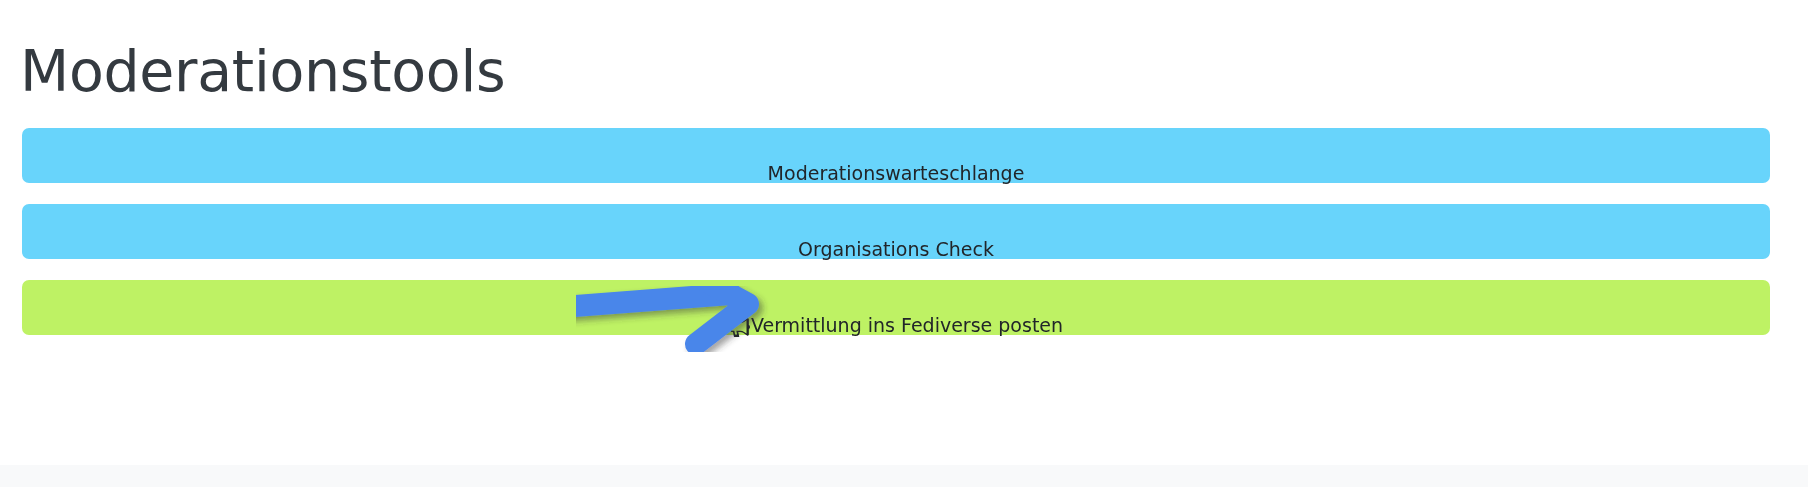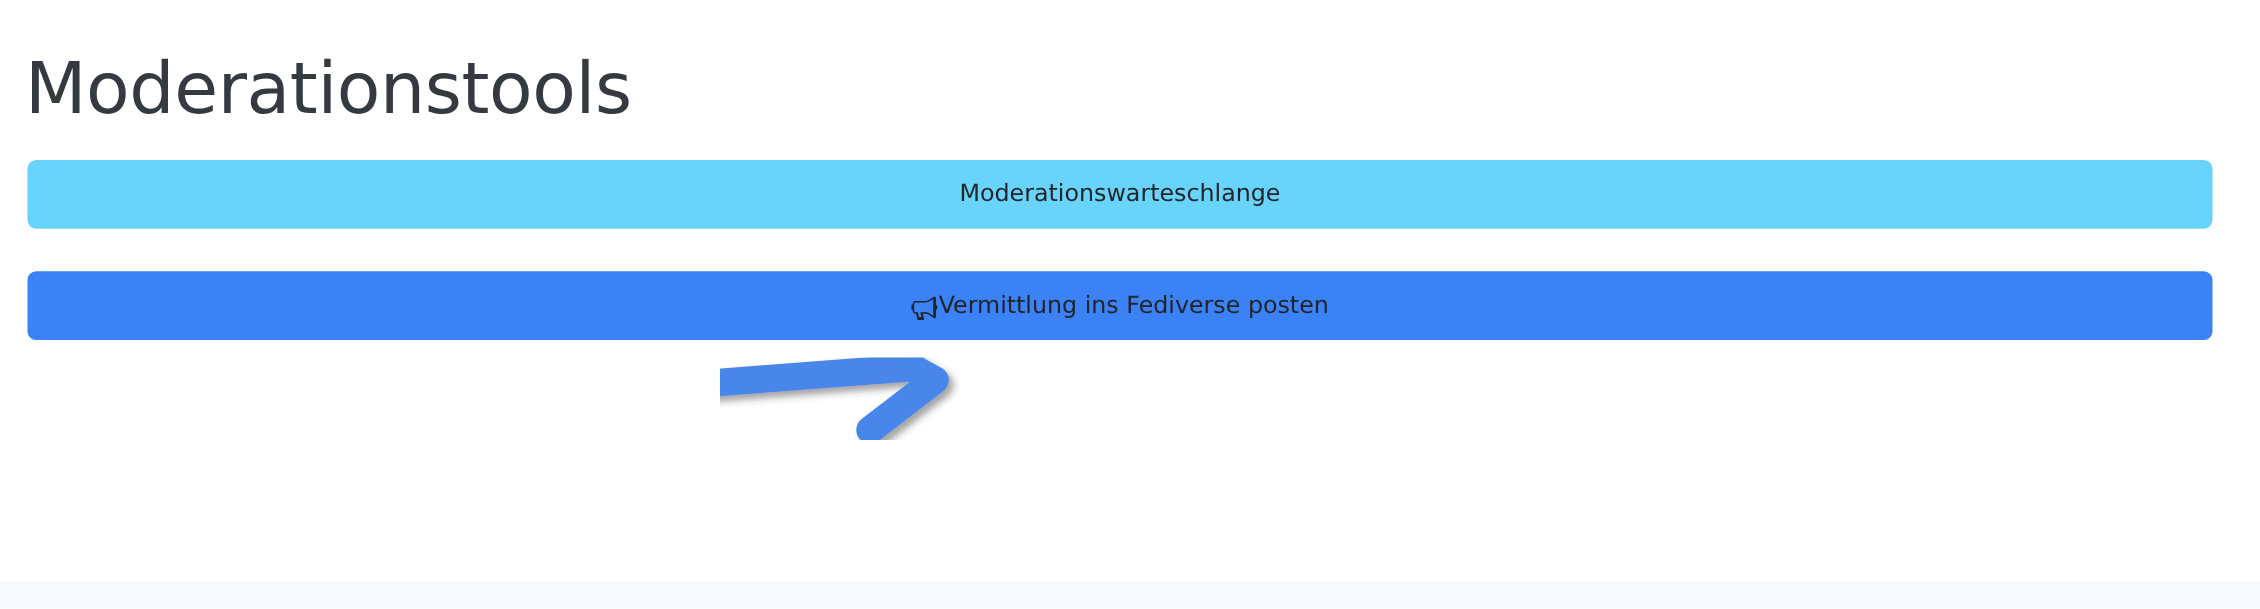--- a/index.html
+++ b/index.html
@@ -38,26 +38,26 @@
 
   .btn-stack {
     position: absolute;
     left: 22px;
     top: 128px;
     width: 1748px;
   }
 
   .btn {
     display: flex;
-    align-items: center;
+    align-items: flex-end;
     justify-content: center;
     box-sizing: border-box;
     width: 1748px;
     height: 55px;
-    margin-bottom: 34px;
+    margin-bottom: 21px;
     border: none;
     border-radius: 7px;
     font-family: "DejaVu Sans", "Liberation Sans", sans-serif;
     font-size: 19px;
     font-weight: 400;
     color: #212529;
     cursor: pointer;
     padding: 0;
     line-height: 1;
     white-space: nowrap;
@@ -65,21 +65,21 @@
 
   .btn-info {
     background: #68d4fb;
   }
 
   .btn-warning {
     background: #ffb川a;
   }
 
   .btn-warning {
-    background: #3b82f6;
+    background: #bef264;
   }
 
   .btn-label {
     display: inline-block;
   }
 
   .bullhorn-icon {
     display: inline-block;
     width: 21px;
     height: 19px;
@@ -116,20 +116,23 @@
 
   <h1 class="page-title">Moderationstools</h1>
 
   <div class="btn-stack">
 
     <button class="btn btn-info">
       <span class="btn-label">Moderationswarteschlange</span>
     </button>
 
 
+    <button class="btn btn-info">
+      <span class="btn-label">Organisations Check</span>
+    </button>
 
     <button class="btn btn-warning">
       <span class="bullhorn-icon">
         <svg viewBox="0 0 576 512" width="21" height="19" aria-hidden="true">
           <path fill="#212529" d="M576 240c0-23.6-12.9-44.3-32-55.4V32.1c0-14.5-11.9-32.1-32-32.1-5.9 0-11.9 1.6-17.4 5.2L387.2 78.1C364.7 93 338.4 101 311.4 101H96c-35.3 0-64 28.7-64 64v16H16c-8.8 0-16 7.2-16 16v86c0 8.8 7.2 16 16 16h16v16c0 35.3 28.7 64 64 64h12.3l25.1 123.3c2.2 10.9 11.8 18.7 22.9 18.7h102c14.8 0 25.9-13.6 22.9-28.1L254 379h57.4c27 0 53.3 8 75.8 22.9l107.4 72.9c5.5 3.6 11.5 5.2 17.4 5.2 20 0 32-17.7 32-32.1V295.4c19.1-11.1 32-31.8 32-55.4zM167.8 448l-20.9-102.7h53.4L221.2 448h-53.4zM480 421.5l-65.5-44.4c-30.4-20.1-65.9-30.8-102.1-30.8H96c-17.6 0-32-14.4-32-32V165c0-17.6 14.4-32 32-32h215.4c36.2 0 71.7-10.7 102.1-30.8L480 58.5v363z"></path>
         </svg>
       </span>
       <span class="btn-label">Vermittlung ins Fediverse posten</span>
     </button>
 

